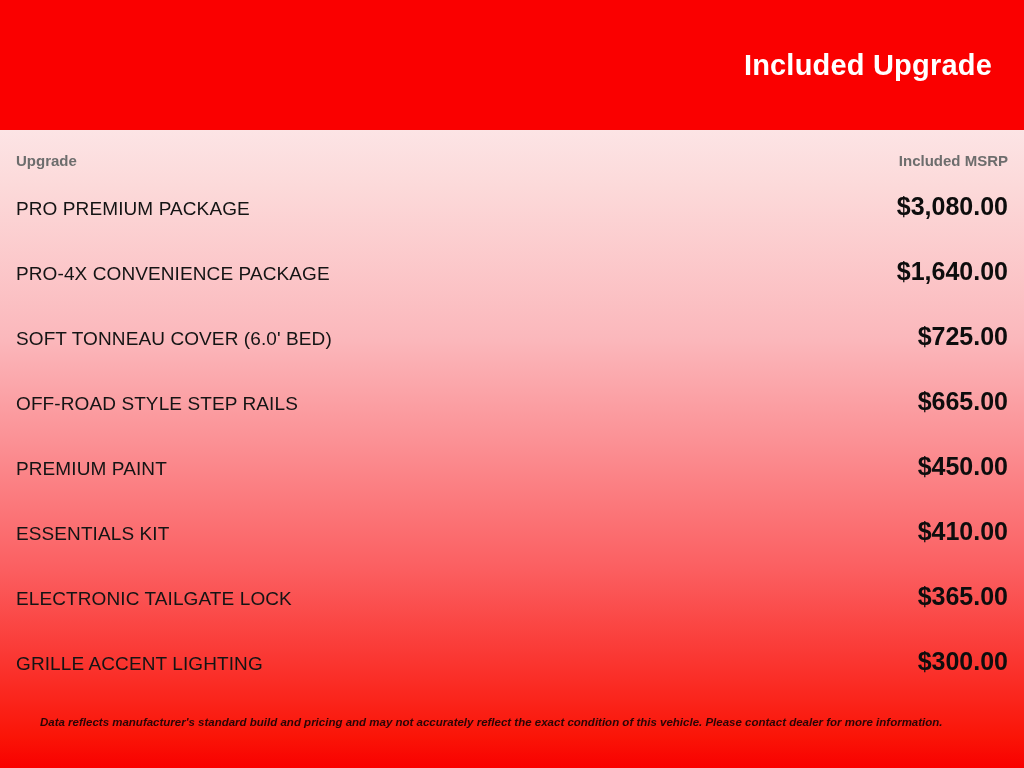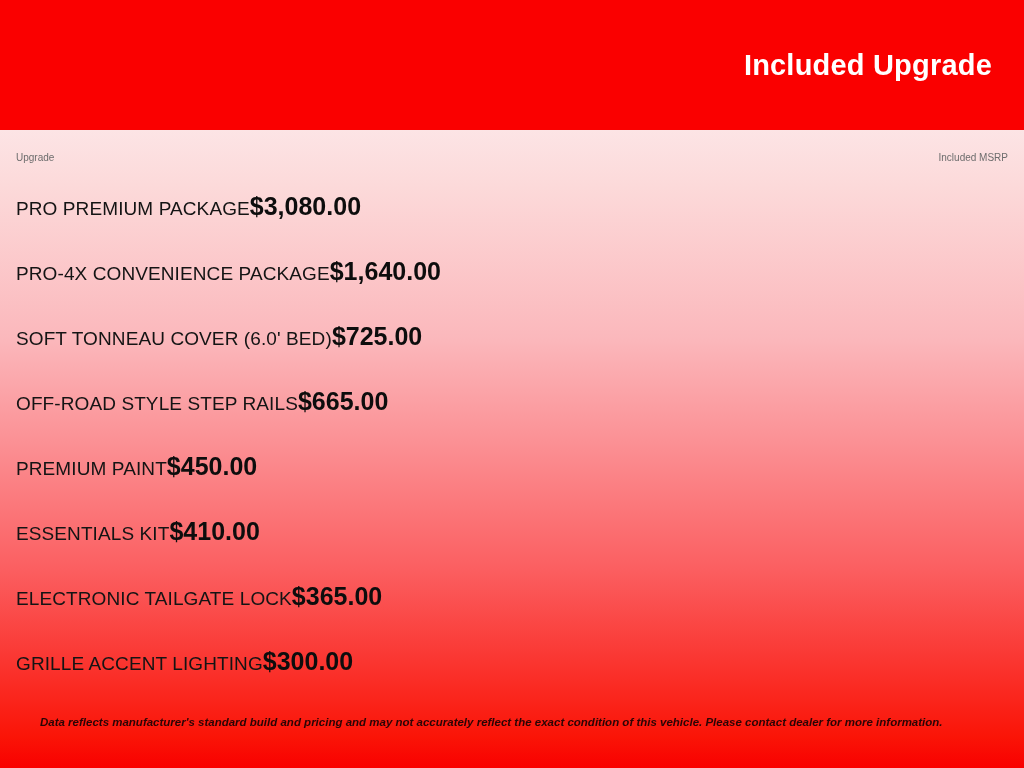--- a/index.html
+++ b/index.html
@@ -75,28 +75,29 @@
 
   .col-head {
     display: flex;
     align-items: baseline;
     justify-content: space-between;
     height: 48px;
     padding-top: 22px;
     box-sizing: border-box;
   }
   .col-head-label {
-    font-size: 10px;
+    font-size: 15px;
     color: #6d6d6d;
-    font-weight: normal;
+    font-weight: bold;
   }
 
   .row {
     display: flex;
     align-items: baseline;
+    justify-content: space-between;
     height: 65px;
     box-sizing: border-box;
     padding-top: 14px;
   }
   .row-name {
     font-size: 19px;
     color: #141414;
     letter-spacing: 0.1px;
     white-space: nowrap;
   }

